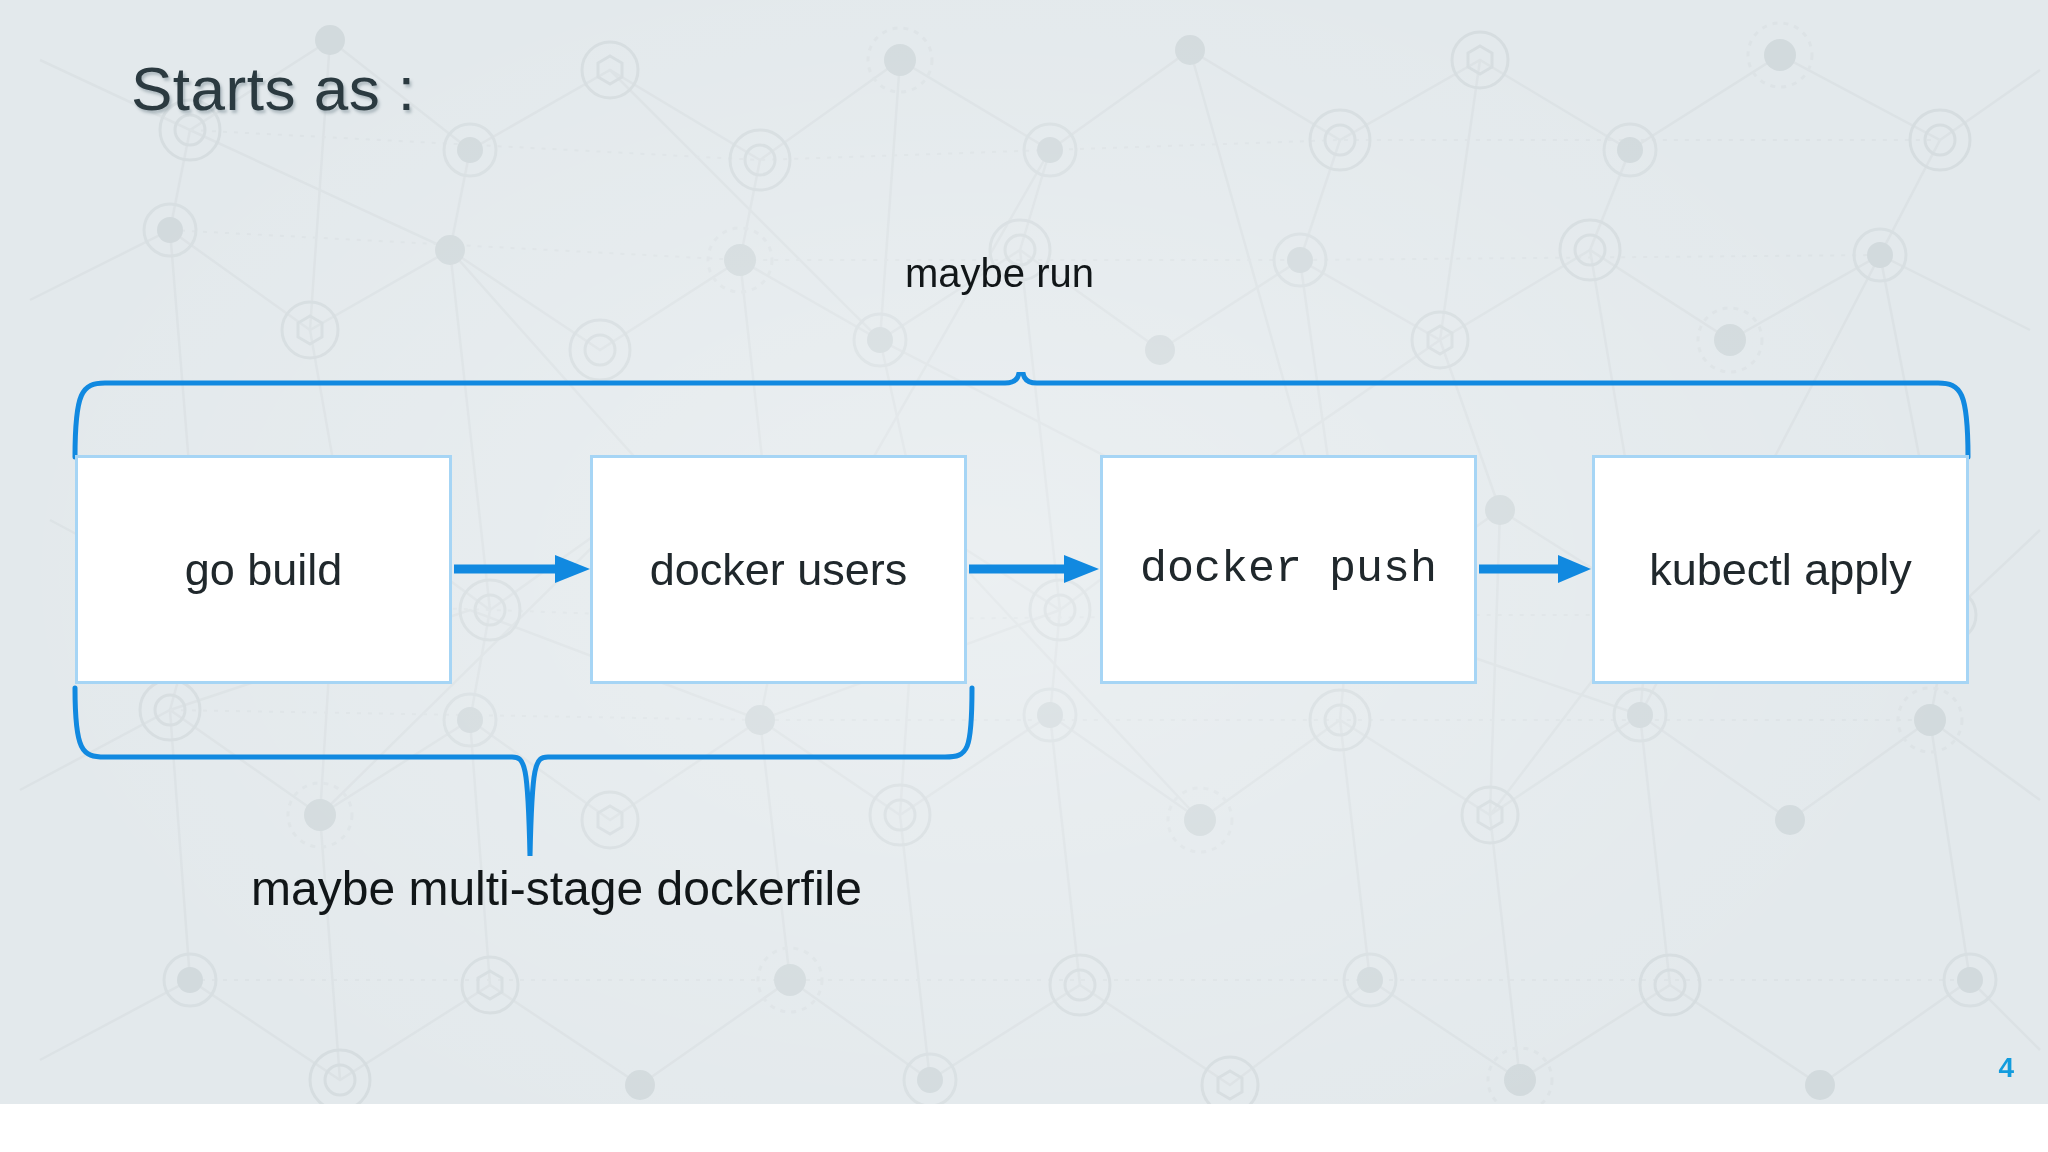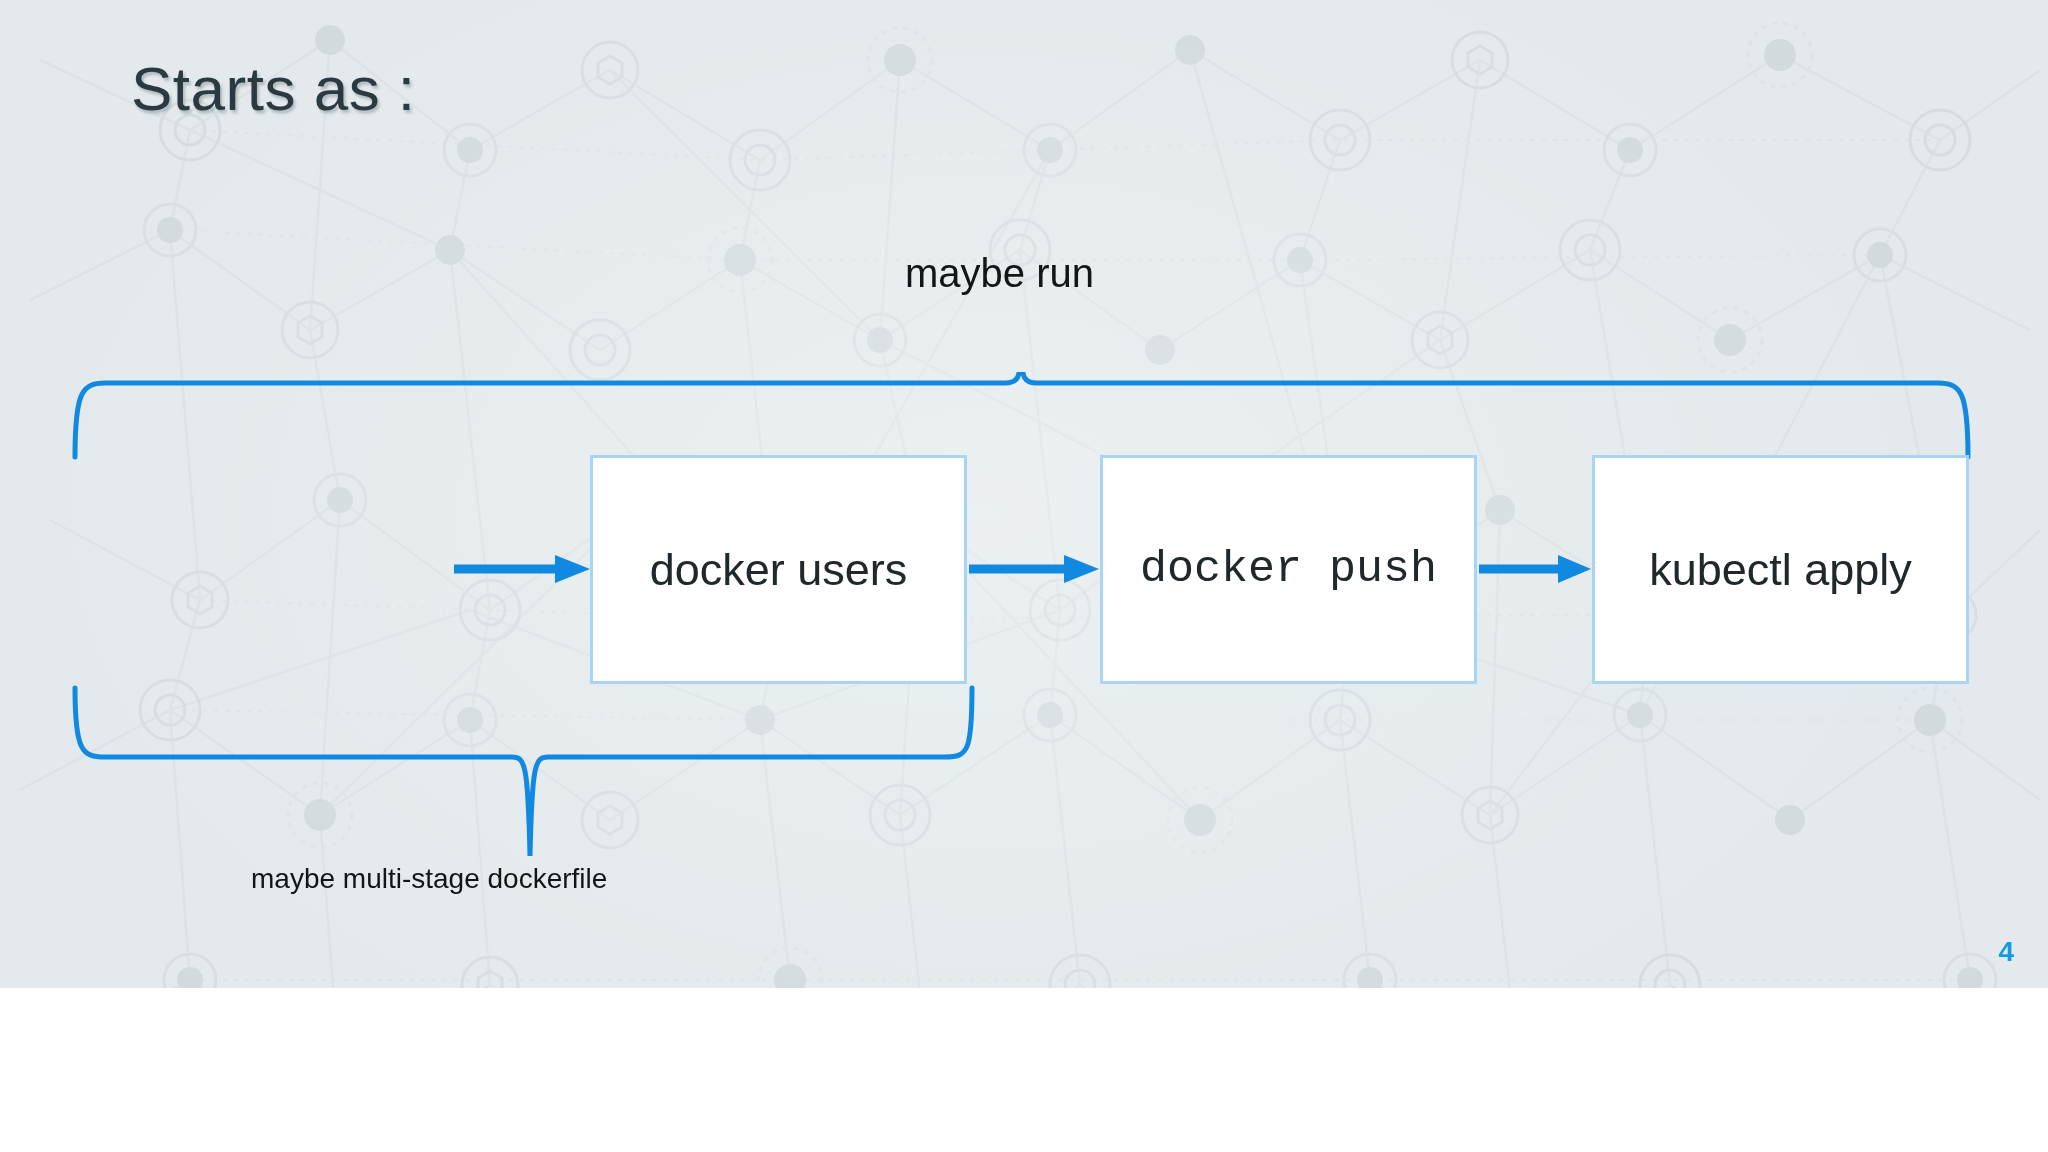--- a/index.html
+++ b/index.html
@@ -4,21 +4,21 @@
 <title>Starts as</title>
 <style>
   html, body {
     margin: 0;
     padding: 0;
     background: #ffffff;
   }
   #slide {
     position: relative;
     width: 2048px;
-    height: 988px;
+    height: 1104px;
     overflow: hidden;
     background: #e3e9ec;
     font-family: "Liberation Sans", sans-serif;
   }
   #bg-pattern {
     position: absolute;
     inset: 0;
     width: 2048px;
     height: 1152px;
     pointer-events: none;
@@ -94,21 +94,21 @@
     line-height: 1;
   }
   #annotation-users-run {
     left: 905px;
     top: 253px;
     font-size: 40px;
   }
   #annotation-dockerfile {
     left: 251px;
     top: 865px;
-    font-size: 28px;
+    font-size: 48px;
   }
 
   
   #page-number {
     position: absolute;
     right: 34px;
     bottom: 22px;
     font-size: 28px;
     font-weight: bold;
     color: #139cdd;
@@ -266,20 +266,23 @@
              C 15 75, 22 81, 45 81
              L 452 81
              C 465 81, 468 88, 470 180
              C 472 88, 475 81, 488 81
              L 885 81
              C 908 81, 912 75, 912 12" fill="none" stroke="#1189e0" stroke-width="5" stroke-linecap="round"></path>
   </svg>
 
   <div class="annotation" id="annotation-users-run">maybe run</div>
 
+  <div class="flow-box" id="box-0">
+    <span class="flow-box-label">go build</span>
+  </div>
   <div class="flow-box" id="box-1">
     <span class="flow-box-label">docker users</span>
   </div>
   <div class="flow-box" id="box-2">
     <span class="flow-box-label">docker push</span>
   </div>
   <div class="flow-box" id="box-3">
     <span class="flow-box-label">kubectl apply</span>
   </div>
 

